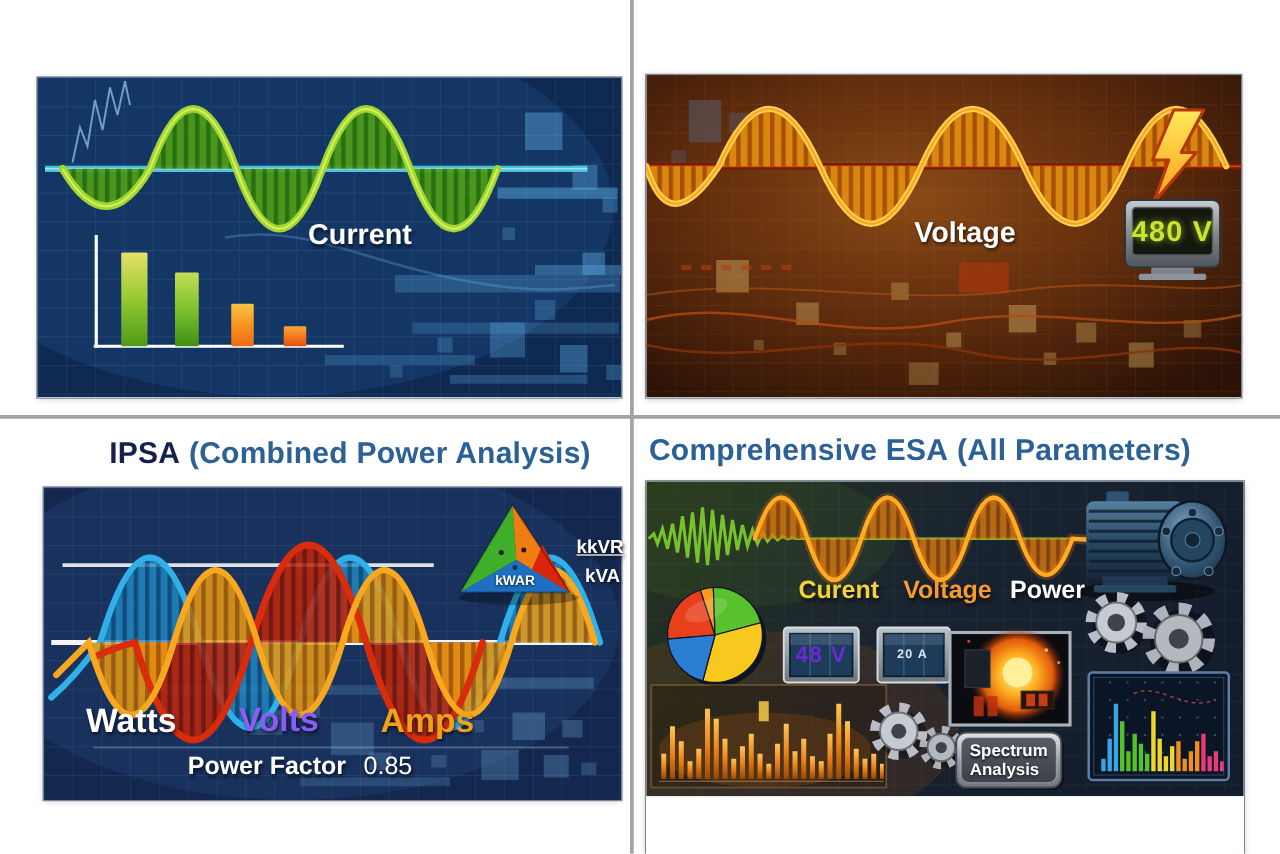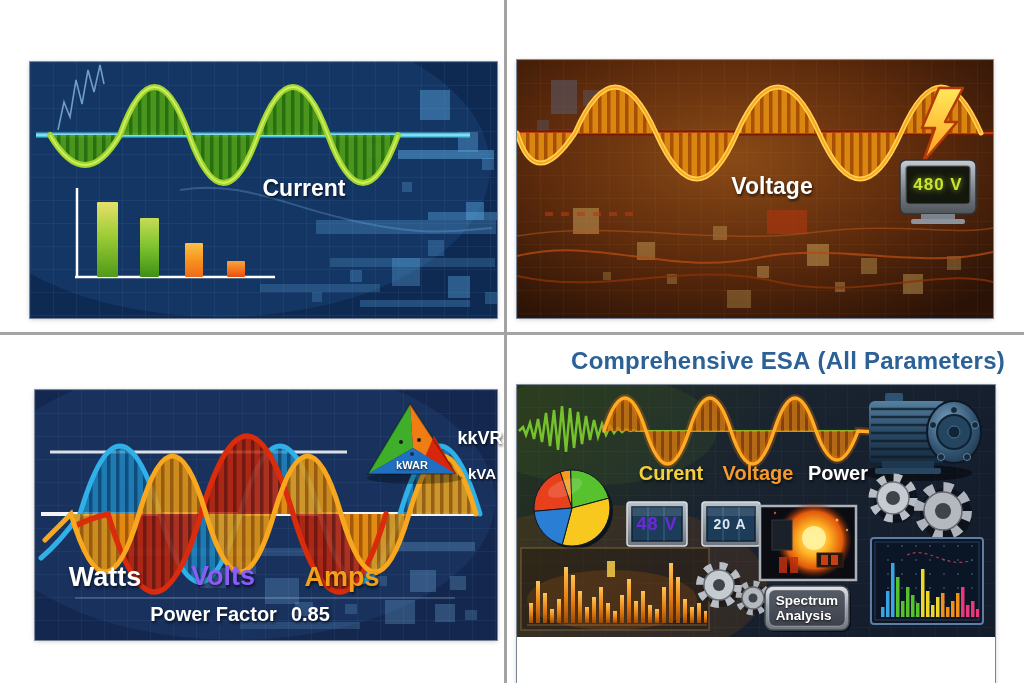--- a/index.html
+++ b/index.html
@@ -7,64 +7,67 @@
           font-family:"Liberation Sans",sans-serif;}
   .divider-v{position:absolute;left:504px;top:0;width:3px;height:683px;background:#a3a3a3;}
   .divider-h{position:absolute;left:0;top:332px;width:1024px;height:3px;background:#a3a3a3;}
 
   .title{position:absolute;transform:translate(-50%,-50%);white-space:nowrap;
          font-size:24px;font-weight:700;letter-spacing:.2px;}
   .title .acr{margin-right:7px;}
   .t-mcsa{left:263px;top:35px;}
   .t-vsa{left:755px;top:35px;}
   .t-ipsa{left:280px;top:363px;}
-  .t-esa{left:788px;top:361px;}
+  .t-esa{left:736px;top:361px;}
   .c-navy{color:#1b2a5e;}
   .c-navy-dark{color:#15204d;}
   .c-orange{color:#f26f1d;}
   .c-blue{color:#2b6196;}
 
   .panel{position:absolute;box-shadow:0 0 0 1px rgba(35,55,85,.55),0 1px 5px rgba(0,0,0,.25);}
   .panel svg{position:absolute;left:0;top:0;}
   .p-mcsa{left:30px;top:62px;width:467px;height:256px;}
   .p-vsa{left:517px;top:60px;width:476px;height:258px;}
   .p-ipsa{left:35px;top:390px;width:462px;height:250px;}
   .p-esa{left:517px;top:385px;width:478px;height:305px;}
 
   .ov{position:absolute;transform:translate(-50%,-50%);white-space:nowrap;z-index:2;
       font-weight:700;text-shadow:1px 2px 3px rgba(0,0,0,.65);}
-  .mcsa-current{left:274px;top:126px;font-size:23px;color:#ffffff;}
+  .mcsa-current{left:258px;top:126px;font-size:23px;color:#ffffff;}
   .mcsa-harmonic{left:137px;top:230px;font-size:19px;color:#ffffff;}
   .vsa-voltage{left:255px;top:126px;font-size:23px;color:#ffffff;}
-  .vsa-meter{left:421px;top:125px;font-size:17px;color:#cbe52f;letter-spacing:1px;
+  .vsa-meter{left:421px;top:125px;font-size:23px;color:#cbe52f;letter-spacing:1px;
              text-shadow:0 0 6px rgba(170,220,40,.8);}
   .ipsa-watts{left:70px;top:187px;font-size:27px;color:#ffffff;}
   .ipsa-volts{left:188px;top:186px;font-size:27px;color:#8b5cf6;}
   .ipsa-amps{left:307px;top:187px;font-size:27px;color:#f2a01a;}
   .ipsa-pf{left:205px;top:224px;font-size:20px;color:#ffffff;font-weight:600;}
-  .ipsa-pf .pf-val{margin-left:14px;font-weight:700;}
-  .ipsa-kkvr{left:445px;top:48px;font-size:18px;color:#ffffff;}
-  .ipsa-kva{left:447px;top:71px;font-size:15px;color:#ffffff;margin-top:12px;}
+  .ipsa-pf .pf-val{margin-left:14px;font-weight:400;}
+  .ipsa-kkvr{left:445px;top:48px;font-size:15px;color:#ffffff;text-decoration:underline;}
+  .ipsa-kva{left:447px;top:71px;font-size:15px;color:#ffffff;}
   .ipsa-kwar{left:377px;top:75px;font-size:11px;color:#ffffff;text-shadow:0 1px 2px rgba(0,0,0,.8);}
   .esa-curent{left:154px;top:88px;font-size:20px;color:#f5d03c;}
   .esa-voltage{left:241px;top:88px;font-size:20px;color:#f59a2b;}
   .esa-power{left:321px;top:88px;font-size:20px;color:#ffffff;}
   .esa-m1{left:140px;top:139px;font-size:18px;color:#6d28d9;font-weight:700;letter-spacing:1px;text-shadow:none;}
-  .esa-m2{left:213px;top:139px;font-size:14px;color:#dde7ee;font-weight:600;letter-spacing:1px;text-shadow:none;}
+  .esa-m2{left:213px;top:139px;font-size:10px;color:#dde7ee;font-weight:600;letter-spacing:1px;text-shadow:none;}
   .esa-btn-label{left:290px;top:223px;font-size:13.5px;line-height:15px;color:#ffffff;text-align:left;
                  text-shadow:0 1px 2px rgba(0,0,0,.8);}
 </style>
 </head>
 <body>
 
 <div class="canvas">
 
   <div class="divider-v"></div>
   <div class="divider-h"></div>
 
+  <div class="title t-ipsa">
+    <span class="acr c-navy-dark">IPSA</span><span class="c-blue">(Combined Power Analysis)</span>
+  </div>
   <div class="title t-esa">
     <span class="acr c-blue">Comprehensive ESA</span><span class="c-blue">(All Parameters)</span>
   </div>
 
   <div class="panel p-mcsa">
     <svg width="467" height="256" viewBox="0 0 467 256">
       <defs>
         <pattern id="tl-grid" patternUnits="userSpaceOnUse" width="23" height="23">
           <path d="M23 0H0V23" fill="none" stroke="rgba(140,190,240,.13)" stroke-width="1"></path>
         </pattern>

